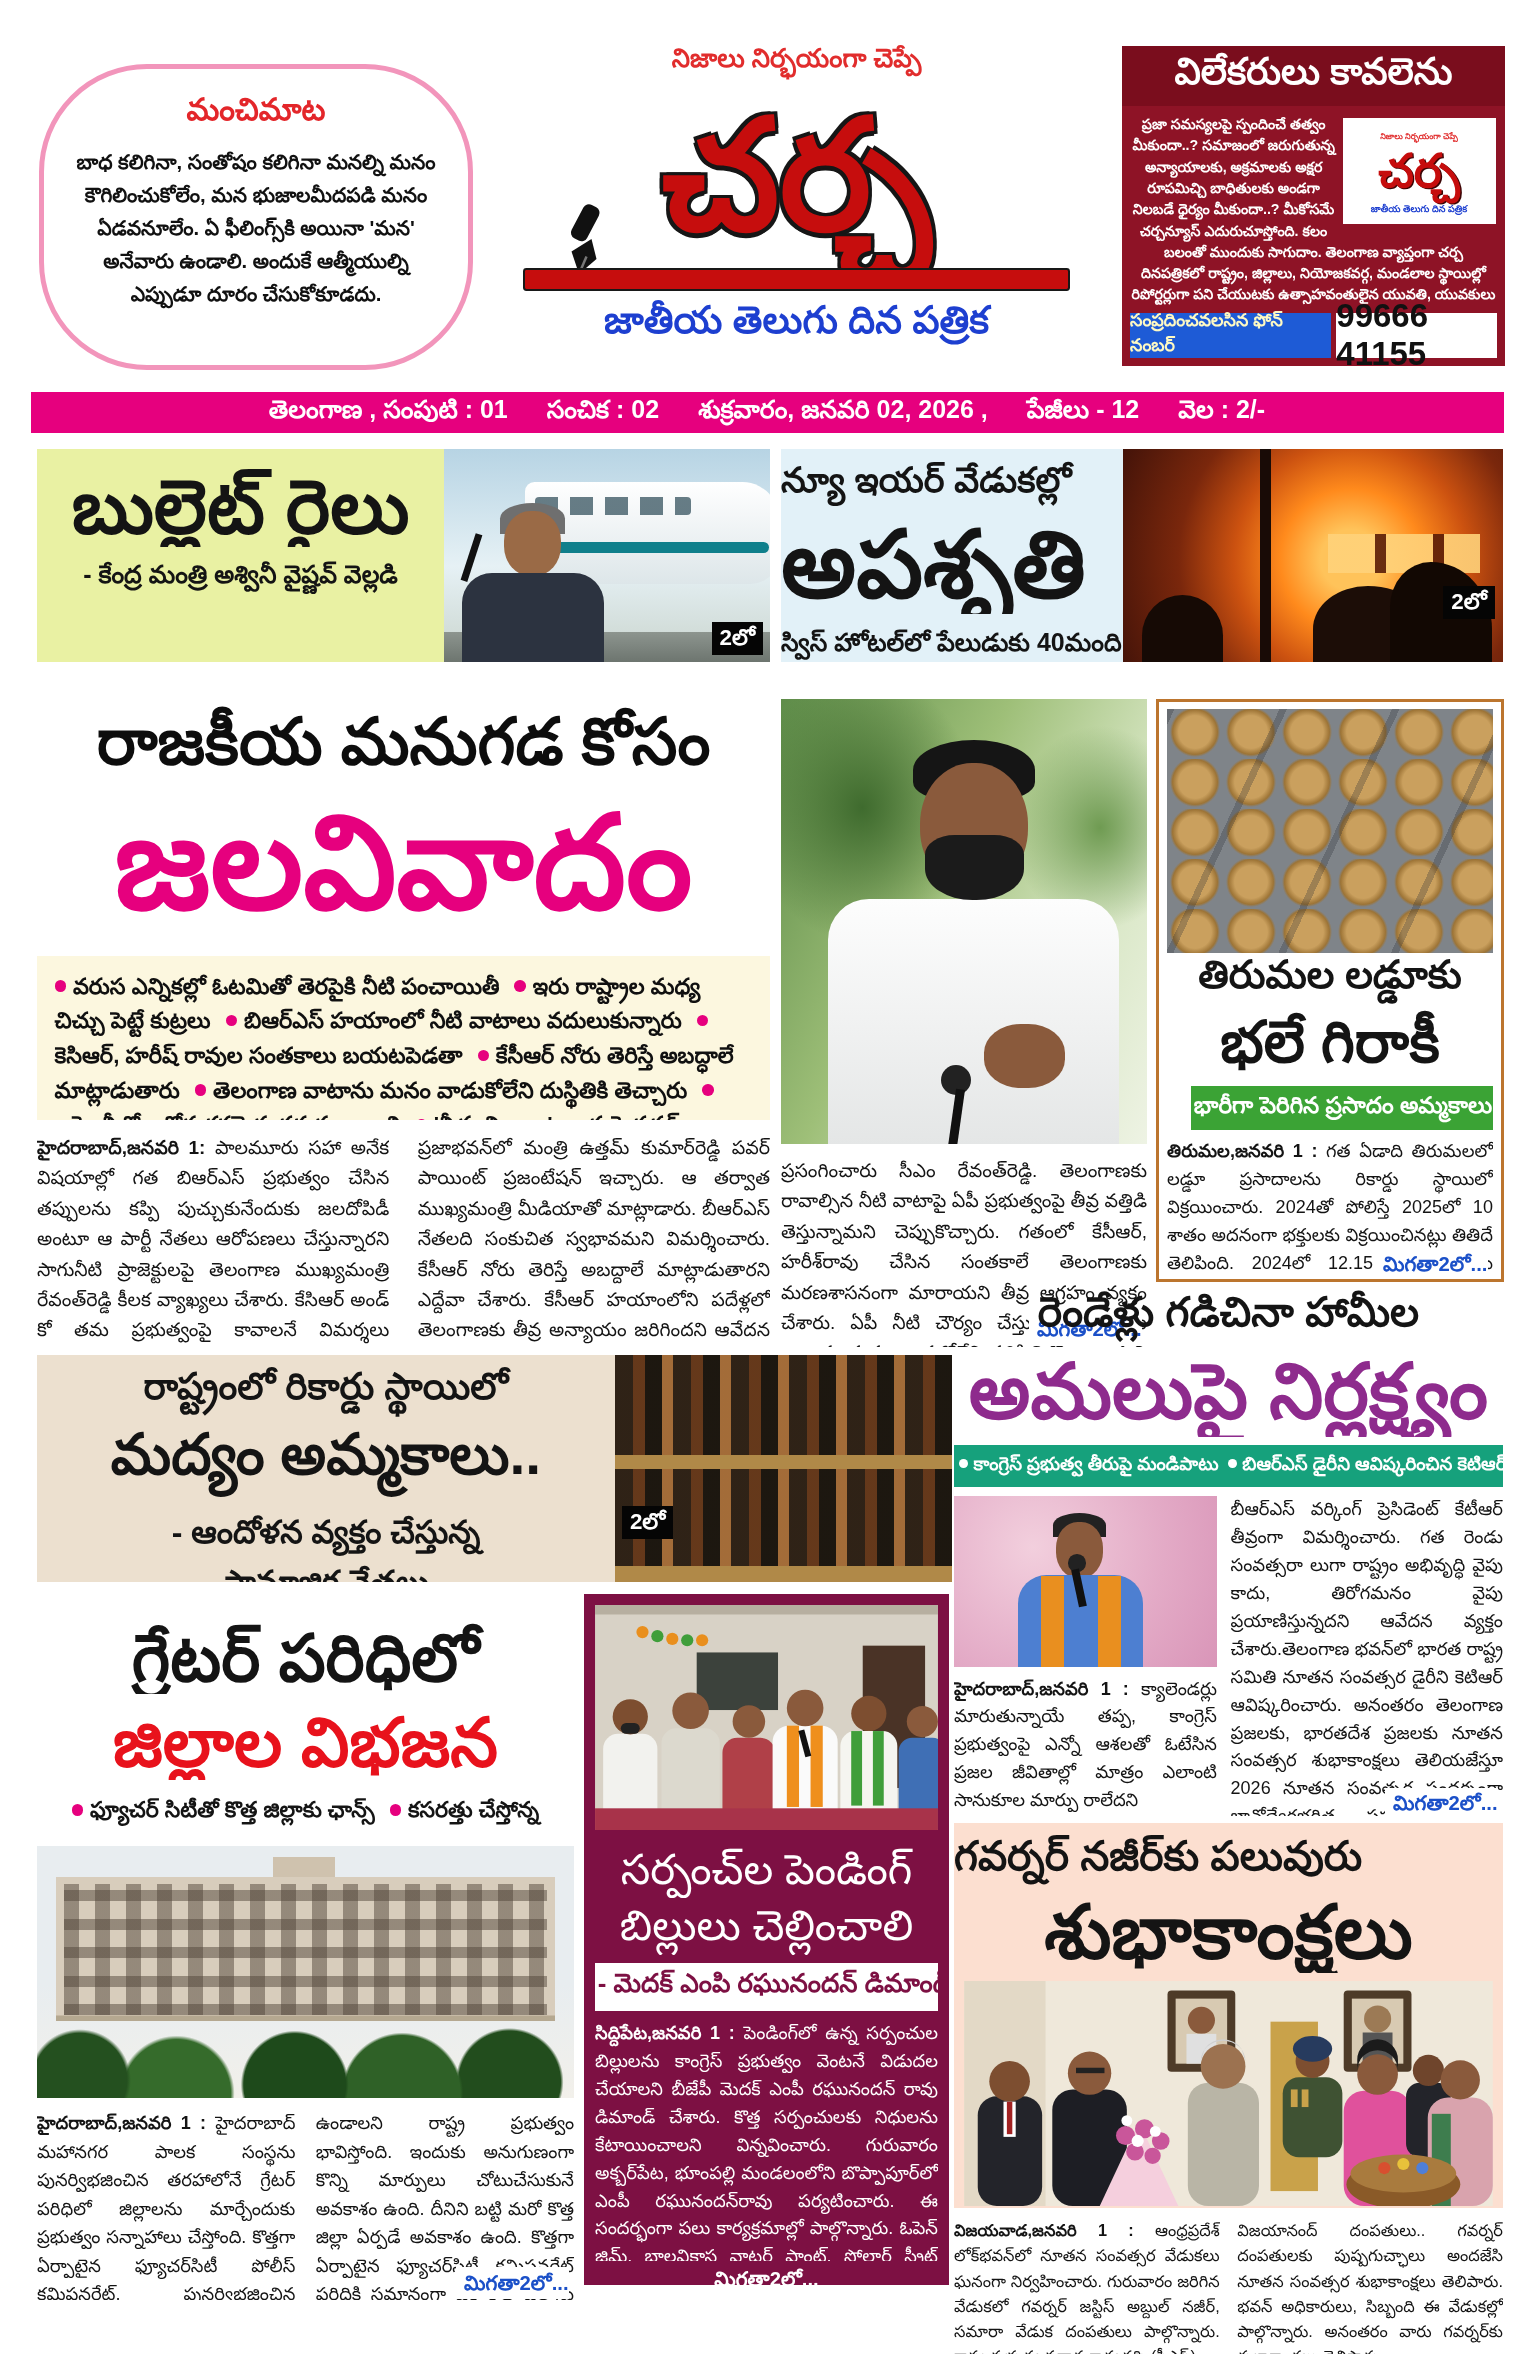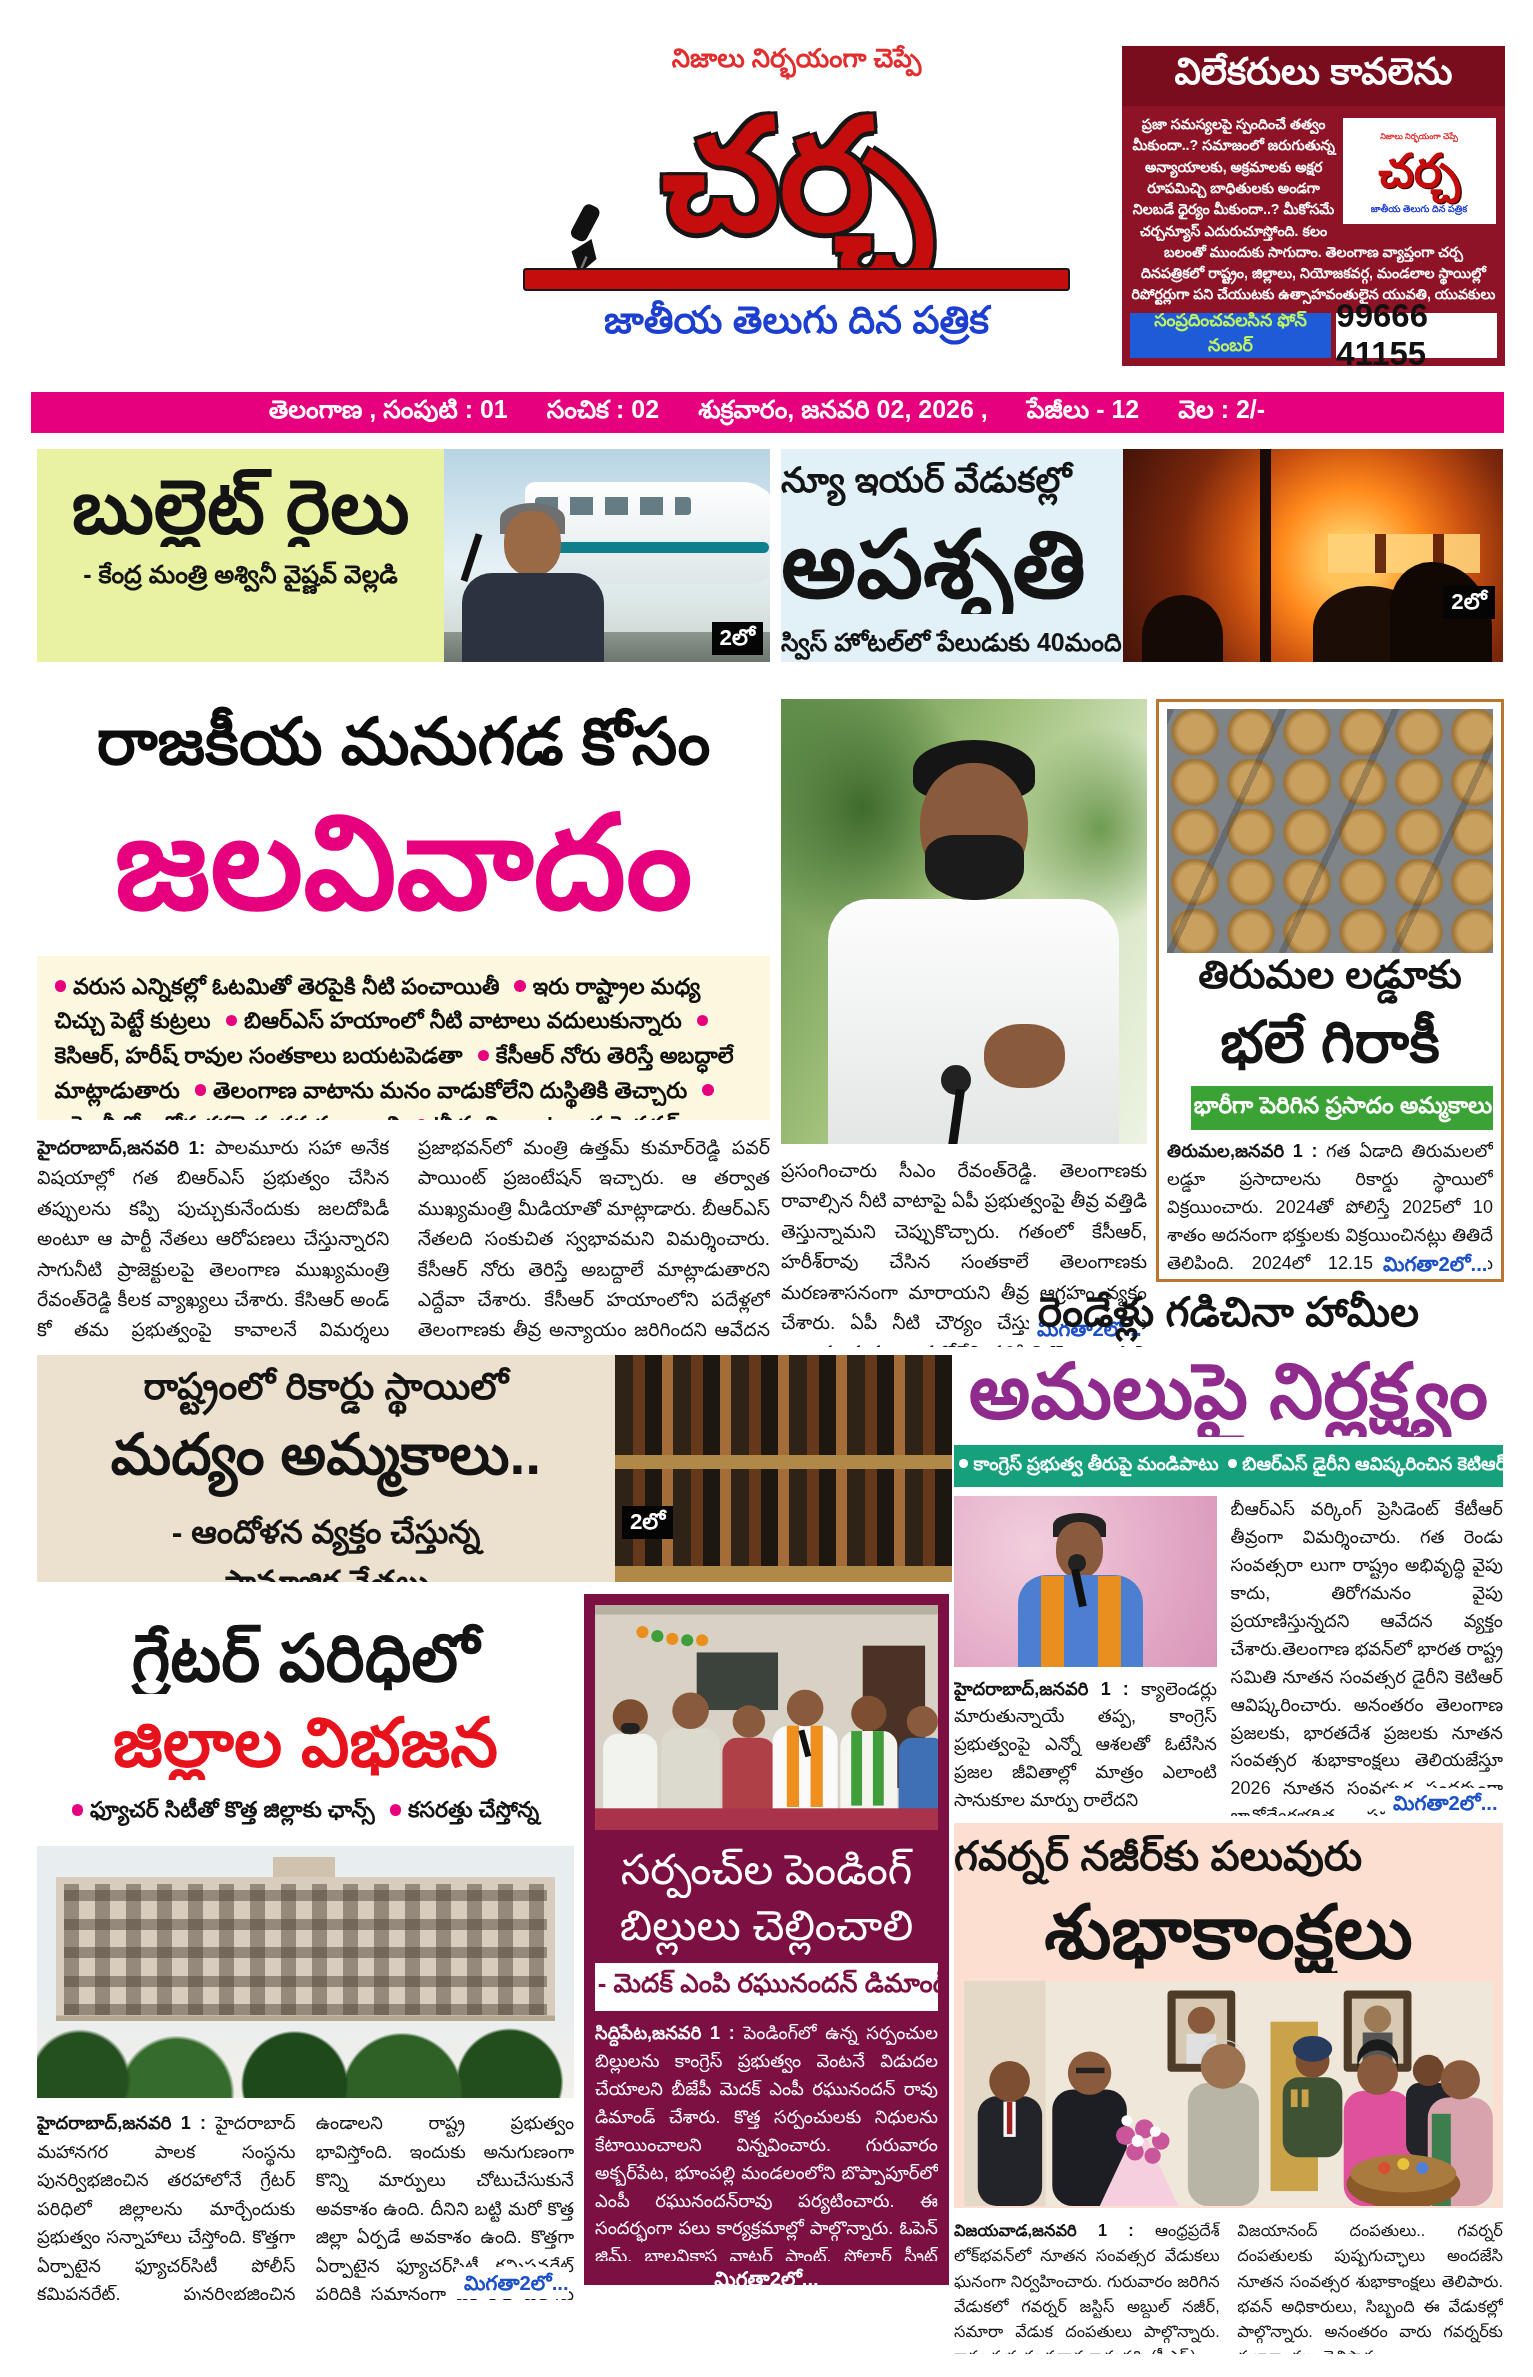--- a/index.html
+++ b/index.html
@@ -28,21 +28,21 @@
   
   #recruit { left:1122px; top:46px; width:383px; height:320px; background:#8e1326; color:#fff; overflow:hidden; }
   #recruit .r-title { background:#7a0d1d; height:60px; display:flex; align-items:center; justify-content:center;
     font-size:37px; font-weight:bold; }
   #recruit .r-body { padding:8.1px 9.5px 0; font-size:14.2px; line-height:1.5; font-weight:bold; text-align:center; height:203px; overflow:hidden; }
   #recruit .r-logochip { float:right; width:153px; height:106px; background:#fff; margin:4.1px 0 5.4px 6.8px; text-align:center; padding-top:5.4px; overflow:hidden; }
   .chip-tag { color:#e12d2d; font-size:8.1px; font-weight:bold; }
   .chip-logo { color:#c60d0d; font-size:47px; font-weight:bold; line-height:1.1; text-shadow:1.4px 1.4px 0 #3a0505; }
   .chip-sub { color:#1d3fd0; font-size:9.5px; font-weight:bold; }
   #recruit .r-phone { position:absolute; left:8.1px; right:8.1px; bottom:8.1px; height:45px; display:flex; gap:5.4px; }
-  .r-phone-label { flex:1.25; background:#1e5bd6; color:#bef264; font-size:17.6px; font-weight:bold; display:flex; align-items:center; justify-content:center; text-align:center; }
+  .r-phone-label { flex:1.25; background:#1e5bd6; color:#fef9c3; font-size:17.6px; font-weight:bold; display:flex; align-items:center; justify-content:center; }
   .r-phone-num { flex:1; background:#fff; color:#111; font-size:33px; font-weight:bold; display:flex; align-items:center; justify-content:center; }
 
   
   #date-bar { left:30.5px; top:392px; width:1473px; height:41px; background:var(--accent-pink,#e6007e); color:#fff;
     display:flex; align-items:center; justify-content:center; gap:39px; font-size:25px; font-weight:bold; white-space:nowrap; overflow:hidden; }
 
   
   .teaser { display:flex; overflow:hidden; }
   #teaser-train { left:37px; top:449px; width:733px; height:213px; background:#e9f1a3; }
   #teaser-train .t-text { width:407px; padding-top:12.2px; text-align:center; }
@@ -180,20 +180,24 @@
   .gv-head { font-size:75px; font-weight:bold; text-align:center; line-height:1.1; margin-top:1.4px; }
   #governor-photo { display:block; margin:8.1px auto 0; }
   #governor-body { left:954px; top:2218px; width:549px; height:136px; display:flex; gap:17.6px; overflow:hidden; }
   .gv-col { flex:1; font-size:16.3px; line-height:1.55; text-align:justify; overflow:hidden; }
 </style>
 </head>
 <body>
 
 <div class="page">
 
+  <div class="abs" id="quote-cloud">
+    <div class="ttl">మంచిమాట</div>
+    <div class="txt">బాధ కలిగినా, సంతోషం కలిగినా మనల్ని మనం కౌగిలించుకోలేం, మన భుజాలమీదపడి మనం ఏడవనూలేం. ఏ ఫీలింగ్స్‌కి అయినా 'మన' అనేవారు ఉండాలి. అందుకే ఆత్మీయుల్ని ఎప్పుడూ దూరం చేసుకోకూడదు.</div>
+  </div>
 
   <div class="abs" id="masthead">
     <div class="mh-tagline">నిజాలు నిర్భయంగా చెప్పే</div>
     <div class="mh-logo-wrap">
       <span class="mh-logo">చర్చ</span>
       <svg class="mh-pen" viewBox="0 0 40 64">
         <rect x="14" y="2" width="14" height="30" rx="5" fill="#111" transform="rotate(28 21 17)"></rect>
         <path d="M10 40 L26 30 L30 46 L16 58 Z" fill="#111"></path>
         <path d="M16 58 L22 44" stroke="#777" stroke-width="2"></path>
       </svg>

